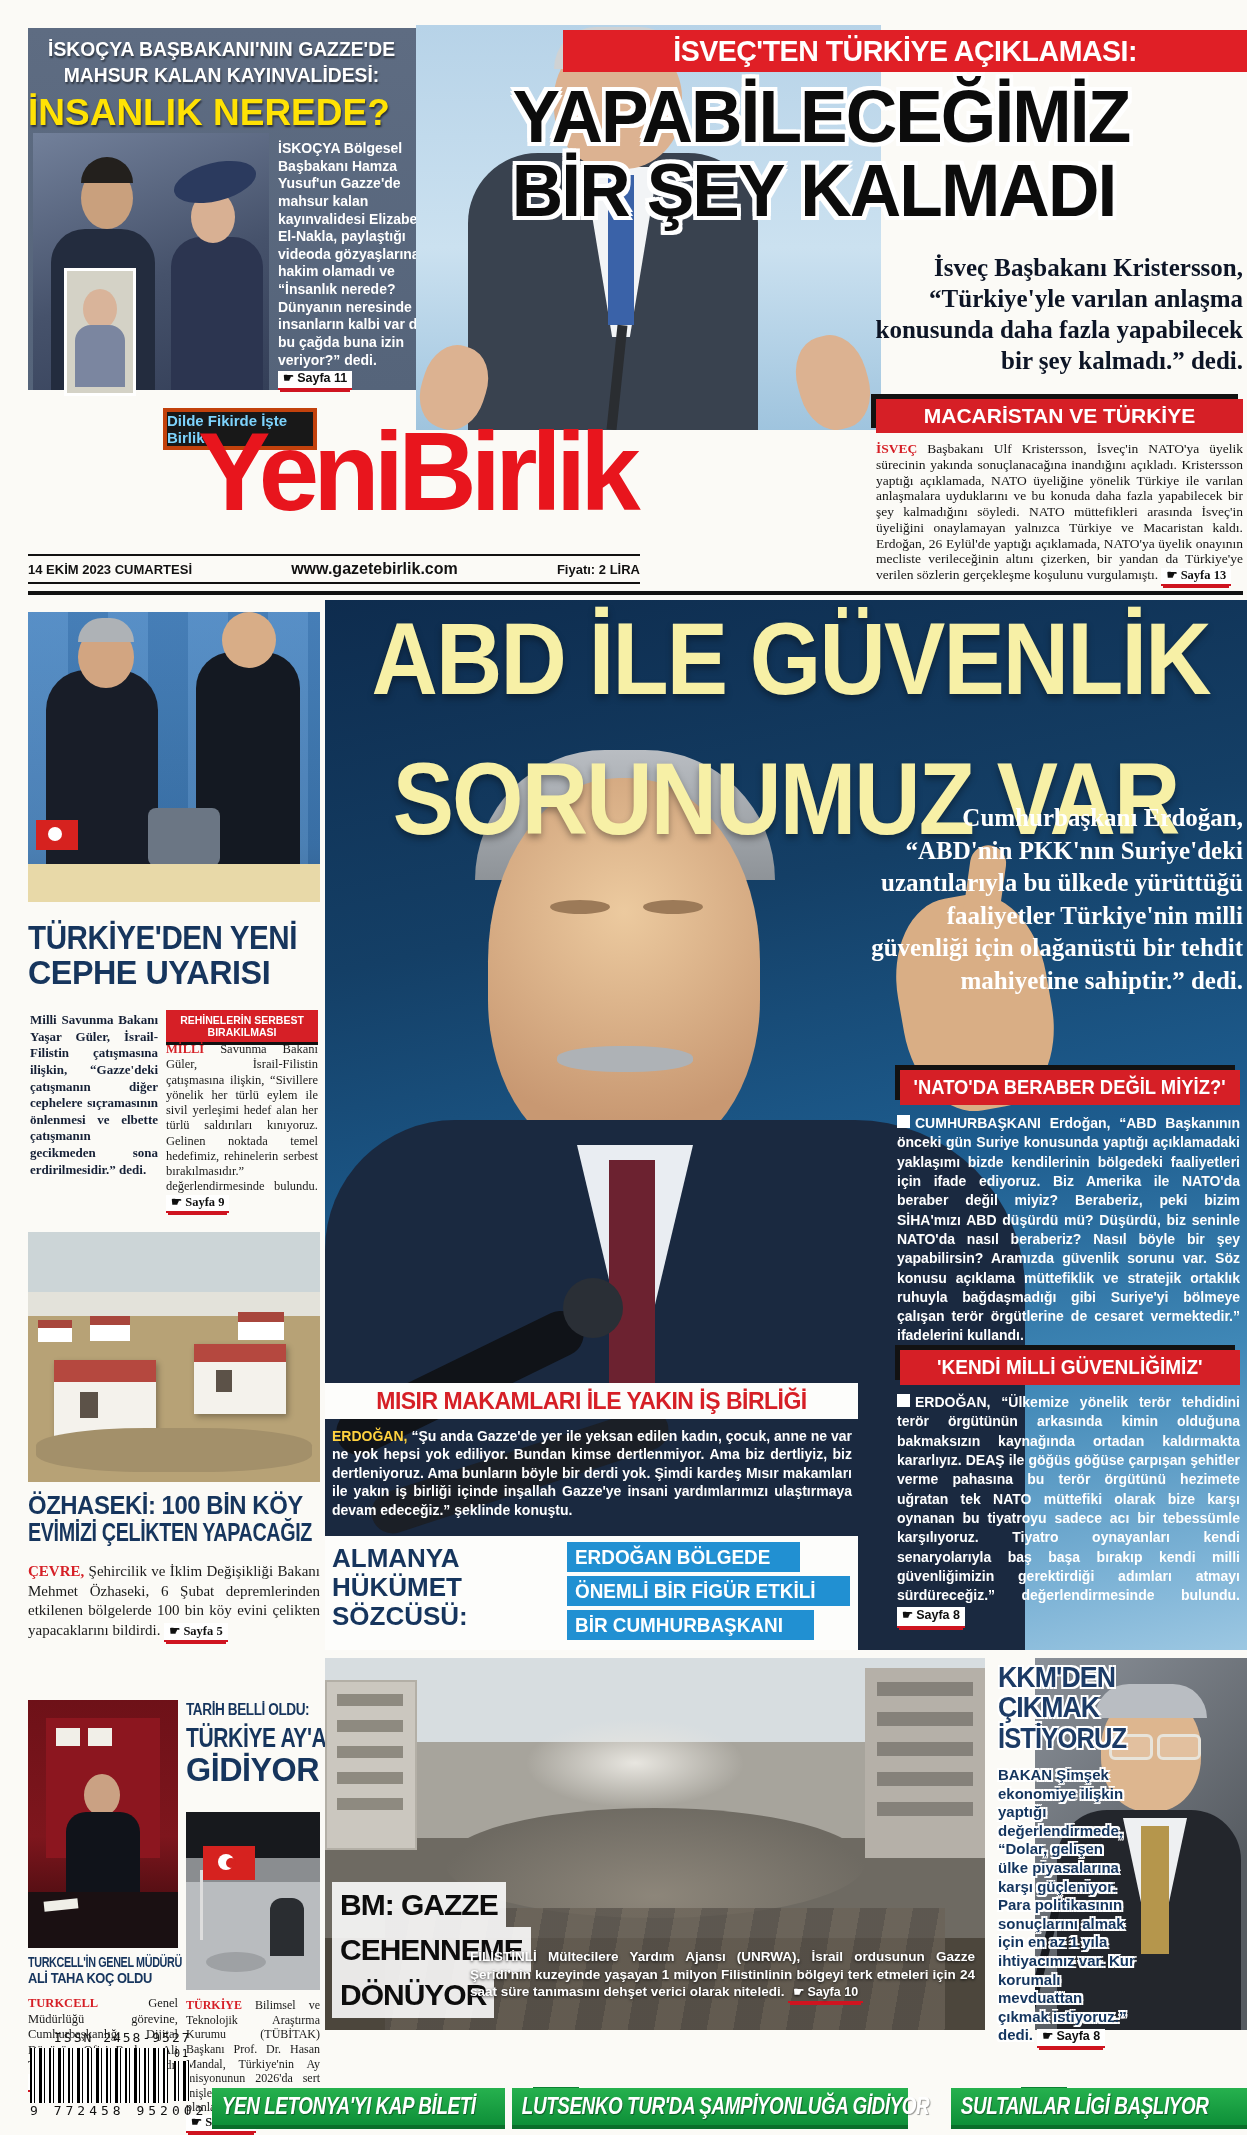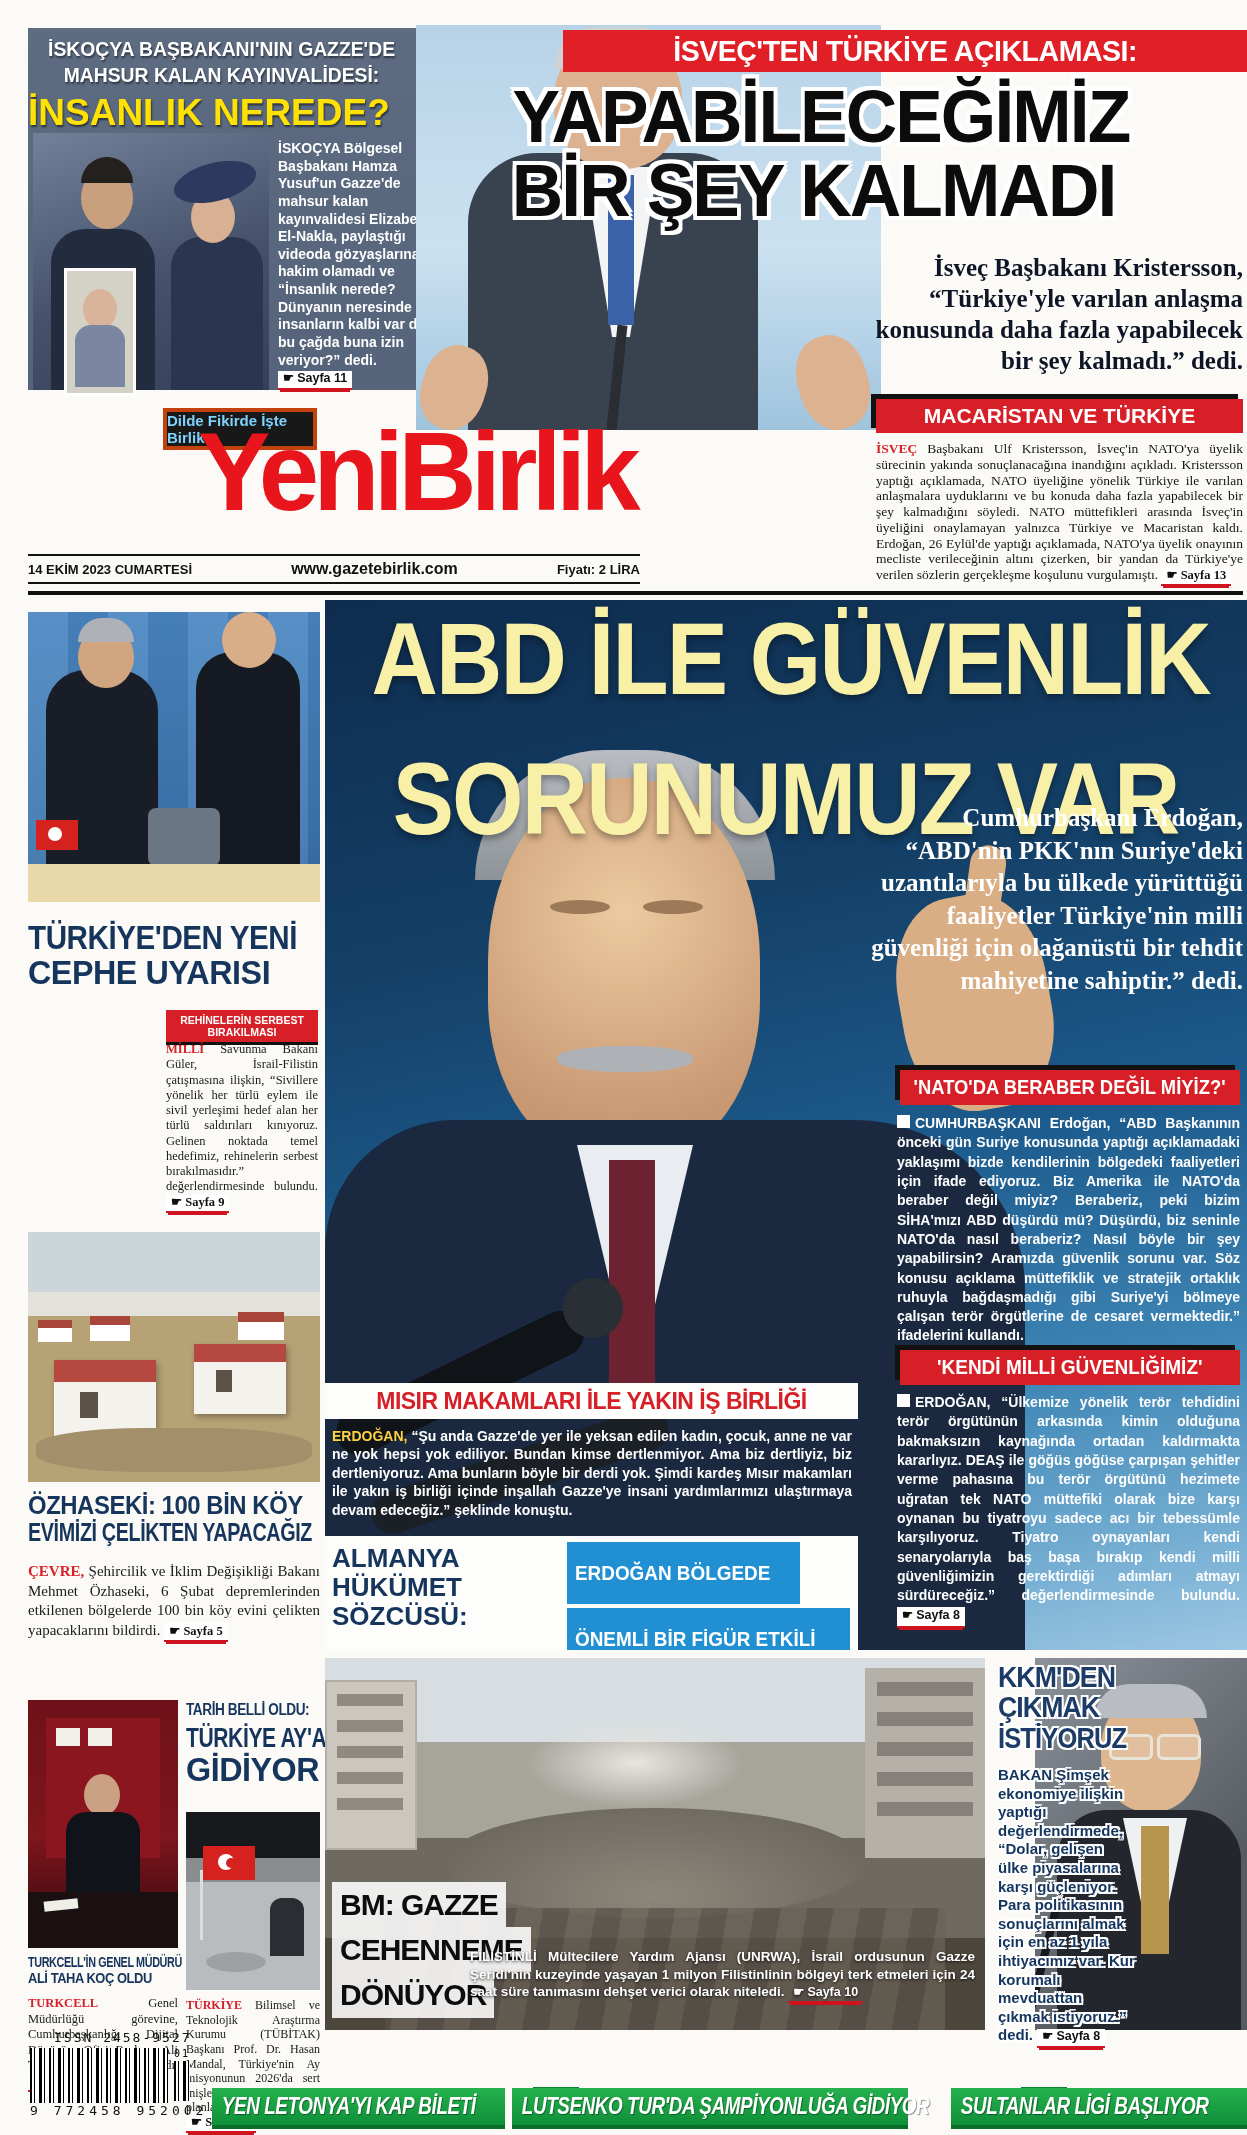--- a/index.html
+++ b/index.html
@@ -45,21 +45,21 @@
   .main-quote{font-size:25px;line-height:1.3;color:#fff;text-align:right;}
   .navy-body{color:#fff;font-weight:bold;font-size:14px;line-height:1.38;text-align:justify;}
   .sq{display:inline-block;width:13px;height:13px;background:#fff;margin-right:5px;}
   
   .egy-bar{background:#fdfdfb;color:#d61f26;font-weight:900;font-size:23px;text-align:center;
            line-height:36px;letter-spacing:-.5px;}
   .egy-body{color:#fff;font-weight:bold;font-size:14px;line-height:1.32;text-align:justify;}
   .leadgold{color:#ffd23f;font-weight:900;}
   .de-label{color:#16355d;font-weight:900;font-size:26px;line-height:1.12;}
   .de-chip{display:inline-block;background:#2190d2;color:#fff;font-weight:900;font-size:21px;
-           padding:19px 8px;margin-bottom:4px;white-space:nowrap;}
+           padding:3px 8px;margin-bottom:4px;white-space:nowrap;}
   
   .navytitle{color:#16355d;font-weight:900;line-height:1.04;letter-spacing:-.5px;}
   .serifbody{font-family:"Liberation Serif",serif;color:#1a1a1a;}
   .cephe-left{font-size:13px;font-weight:bold;color:#152036;line-height:1.28;text-align:justify;}
   .tagbar{background:#d61f26;color:#fff;font-weight:900;font-size:10.5px;text-align:center;
           padding:4px 0;border-bottom:3px solid #111;}
   
   .ph{overflow:hidden;}
   .shape{position:absolute;}
   
@@ -226,20 +226,21 @@
     <div class="shape" style="left:194px;top:0px;width:54px;height:56px;background:#d8ad87;border-radius:50%;"></div>
     <div class="shape" style="left:120px;top:196px;width:72px;height:58px;background:#6b7684;border-radius:8px;"></div>
     <div class="shape" style="left:0;top:252px;width:292px;height:38px;background:#e8d9a8;"></div>
     <div class="shape" style="left:8px;top:208px;width:42px;height:30px;background:#d6221f;"></div>
     <div class="shape" style="left:20px;top:215px;width:14px;height:14px;background:#fff;border-radius:50%;"></div>
   </div>
   <div class="abs navytitle" style="left:28px;top:920px;width:292px;font-size:34px;">
     <span class="cx" style="transform:scaleX(.87);">TÜRKİYE'DEN YENİ</span><br>
     <span class="cx" style="transform:scaleX(.95);">CEPHE UYARISI</span>
   </div>
+  <div class="abs serifbody cephe-left" style="left:30px;top:1012px;width:128px;height:200px;">Milli Savunma Bakanı Yaşar Güler, İsrail-Filistin çatışmasına ilişkin, “Gazze'deki çatışmanın diğer cephelere sıçramasının önlenmesi ve elbette çatışmanın gecikmeden sona erdirilmesidir.” dedi.</div>
   <div class="abs tagbar" style="left:166px;top:1010px;width:152px;">REHİNELERİN SERBEST BIRAKILMASI</div>
   <div class="abs serifbody" style="left:166px;top:1042px;width:152px;height:170px;font-size:12.5px;line-height:1.22;text-align:justify;">
     <span class="leadred">MİLLİ</span> <span>Savunma Bakanı Güler, İsrail-Filistin çatışmasına ilişkin, “Sivillere yönelik her türlü eylem ile sivil yerleşimi hedef alan her türlü saldırıları kınıyoruz. Gelinen noktada temel hedefimiz, rehinelerin serbest bırakılmasıdır.” değerlendirmesinde bulundu.</span>
     <span class="pref"><span class="hand">☛</span><span>Sayfa 9</span></span>
   </div>
 
   <div class="abs ph" style="left:28px;top:1232px;width:292px;height:250px;background:linear-gradient(180deg,#ccd5d7 0 60px,#e3e2da 60px 84px,#b7a276 84px 100%);">
     <div class="shape" style="left:10px;top:88px;width:34px;height:14px;background:#fff;border-top:8px solid #a8463c;"></div>
     <div class="shape" style="left:62px;top:84px;width:40px;height:16px;background:#fff;border-top:9px solid #a8463c;"></div>
     <div class="shape" style="left:210px;top:80px;width:46px;height:18px;background:#fff;border-top:10px solid #a8463c;"></div>

